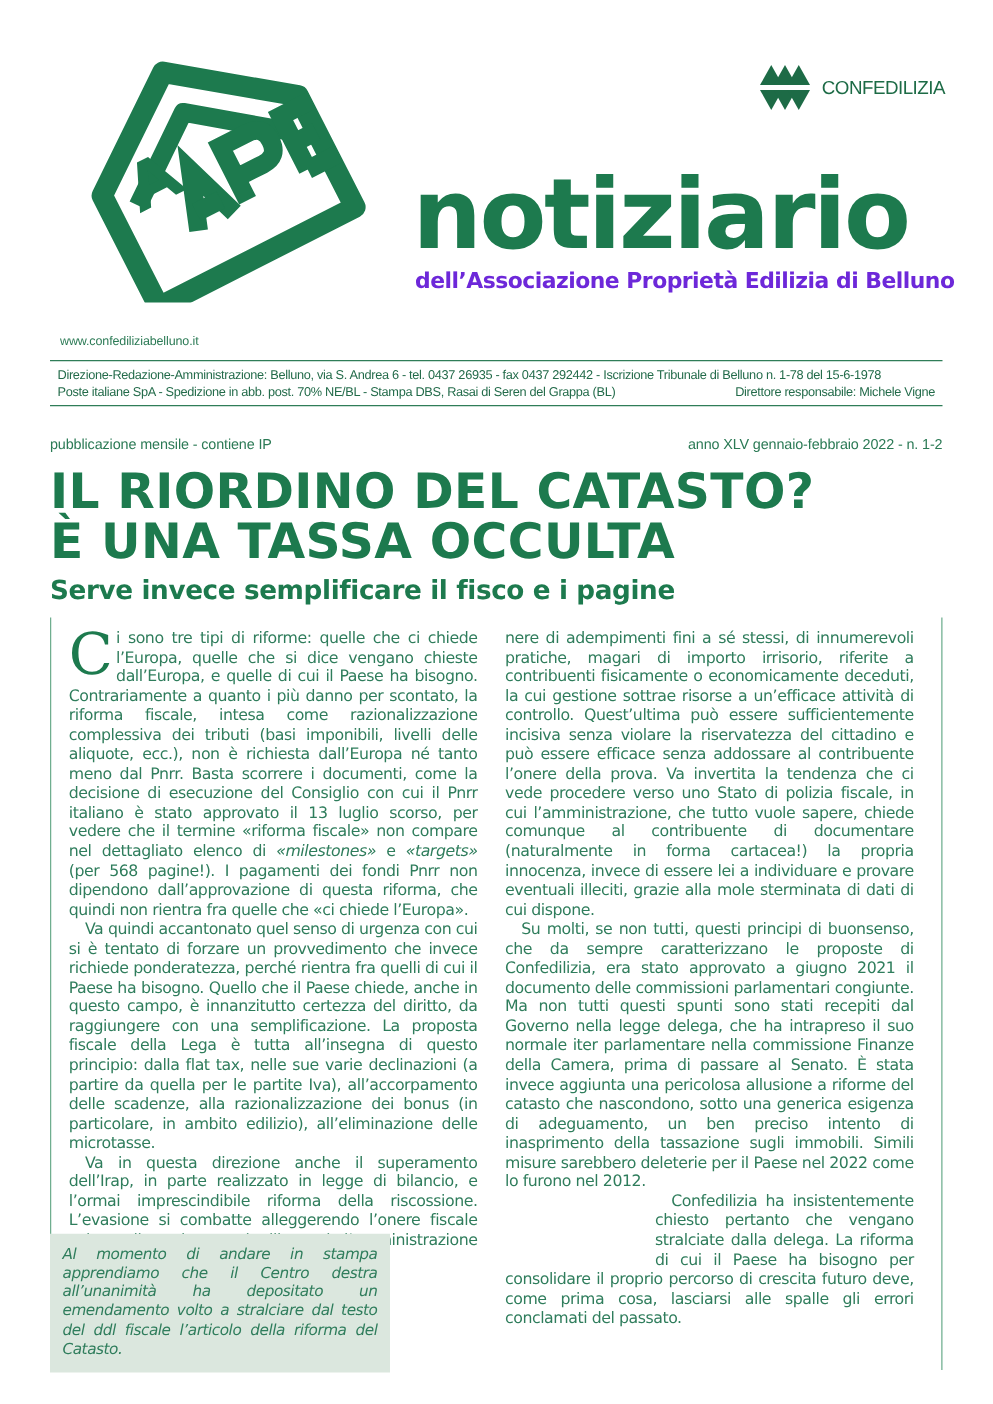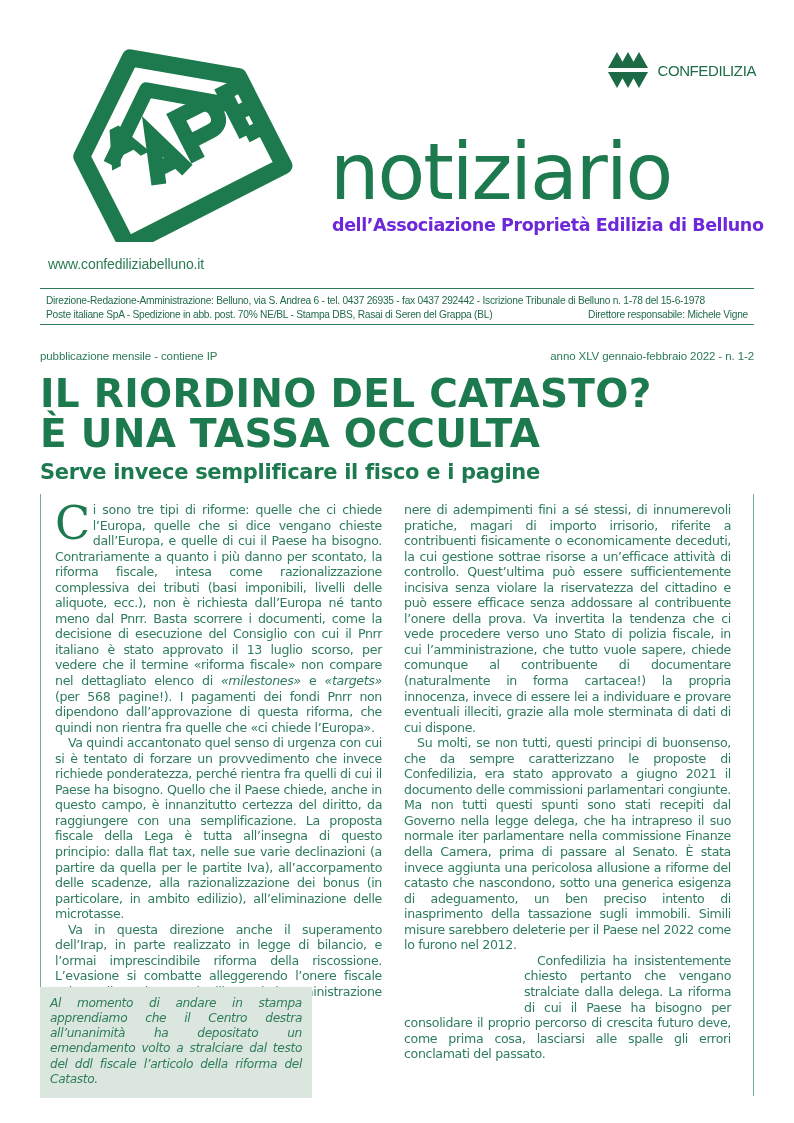--- a/index.html
+++ b/index.html
@@ -25,41 +25,41 @@
   .conf-mark{width:46px;height:40px;}
   .conf-word{
     font-weight:normal;font-size:15px;letter-spacing:-0.4px;
     color:#1d6b46;font-family:"Liberation Sans",sans-serif;
   }
   .title-block{
     position:absolute;left:330px;top:135px;width:425px;
   }
   .notiziario{
     font-family:"DejaVu Sans",sans-serif;
-    font-weight:normal;
+    font-weight:bold;
     font-size:78px;
     line-height:0.95;
     letter-spacing:-2px;
     color:#1d7a4e;
     margin:0;
   }
   .subtitle{
     font-family:"DejaVu Sans",sans-serif;
     font-weight:bold;
     font-size:17.5px;
     letter-spacing:-0.4px;
     color:#6d28d9;
     margin:6px 0 0 2px;
     white-space:nowrap;
   }
 
   
   .website{
-    position:absolute;left:48px;top:256px;
-    font-size:14px;color:#2b7a55;letter-spacing:-0.1px;
+    position:absolute;left:48px;top:268px;
+    font-size:10px;color:#2b7a55;letter-spacing:-0.1px;
   }
   .band{
     position:absolute;left:40px;top:288px;width:714px;
     border-top:1.6px solid #2f7d58;
     border-bottom:1.6px solid #2f7d58;
     padding:4px 0 3px 0;
   }
   .band-row{
     font-size:10.2px;color:#236b4a;letter-spacing:-0.25px;
     padding:1.5px 6px;white-space:nowrap;

